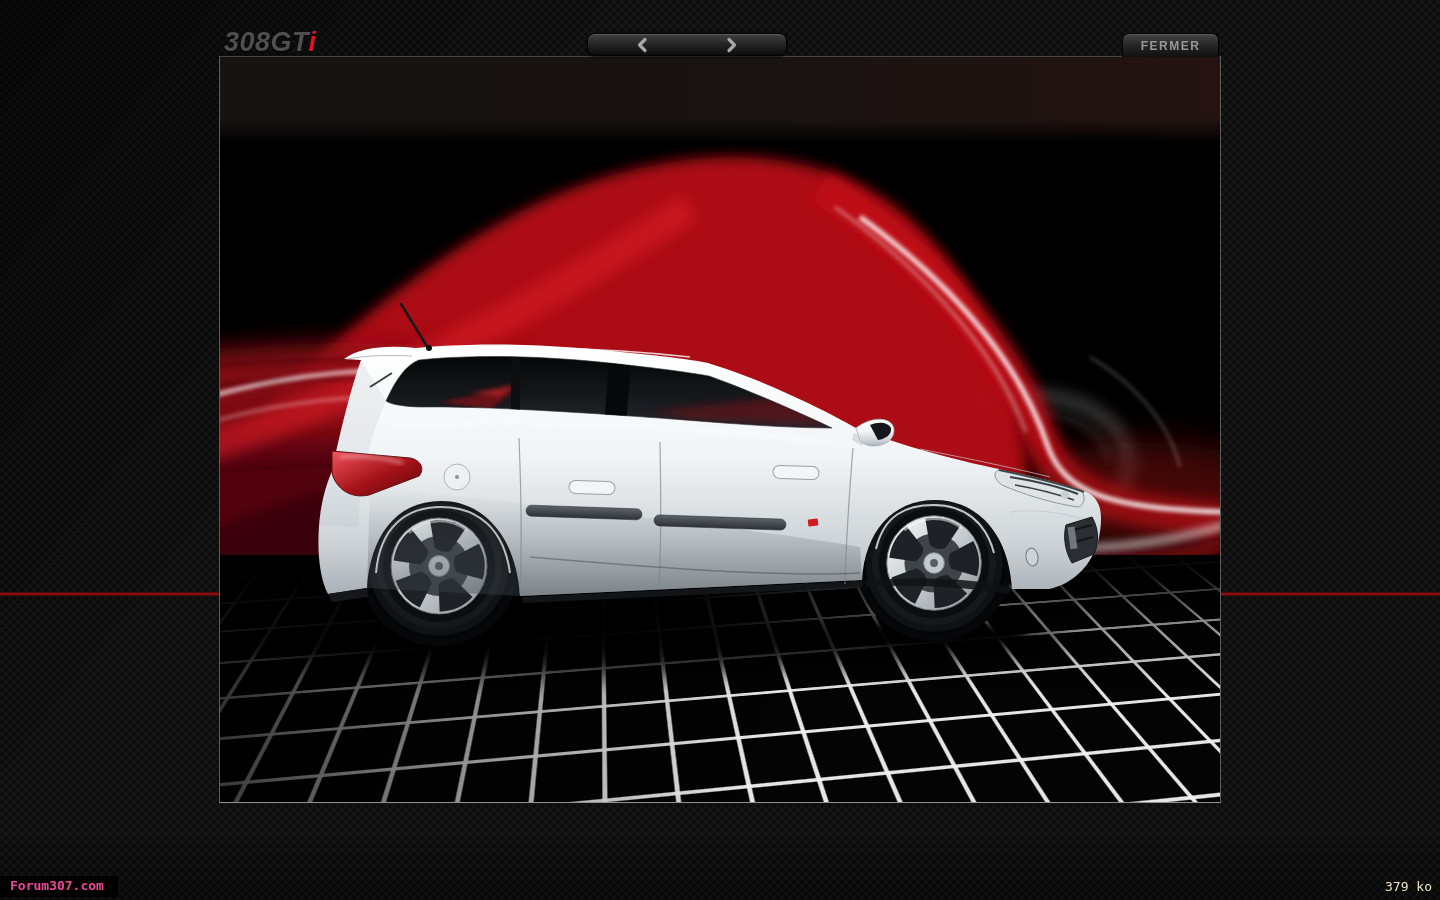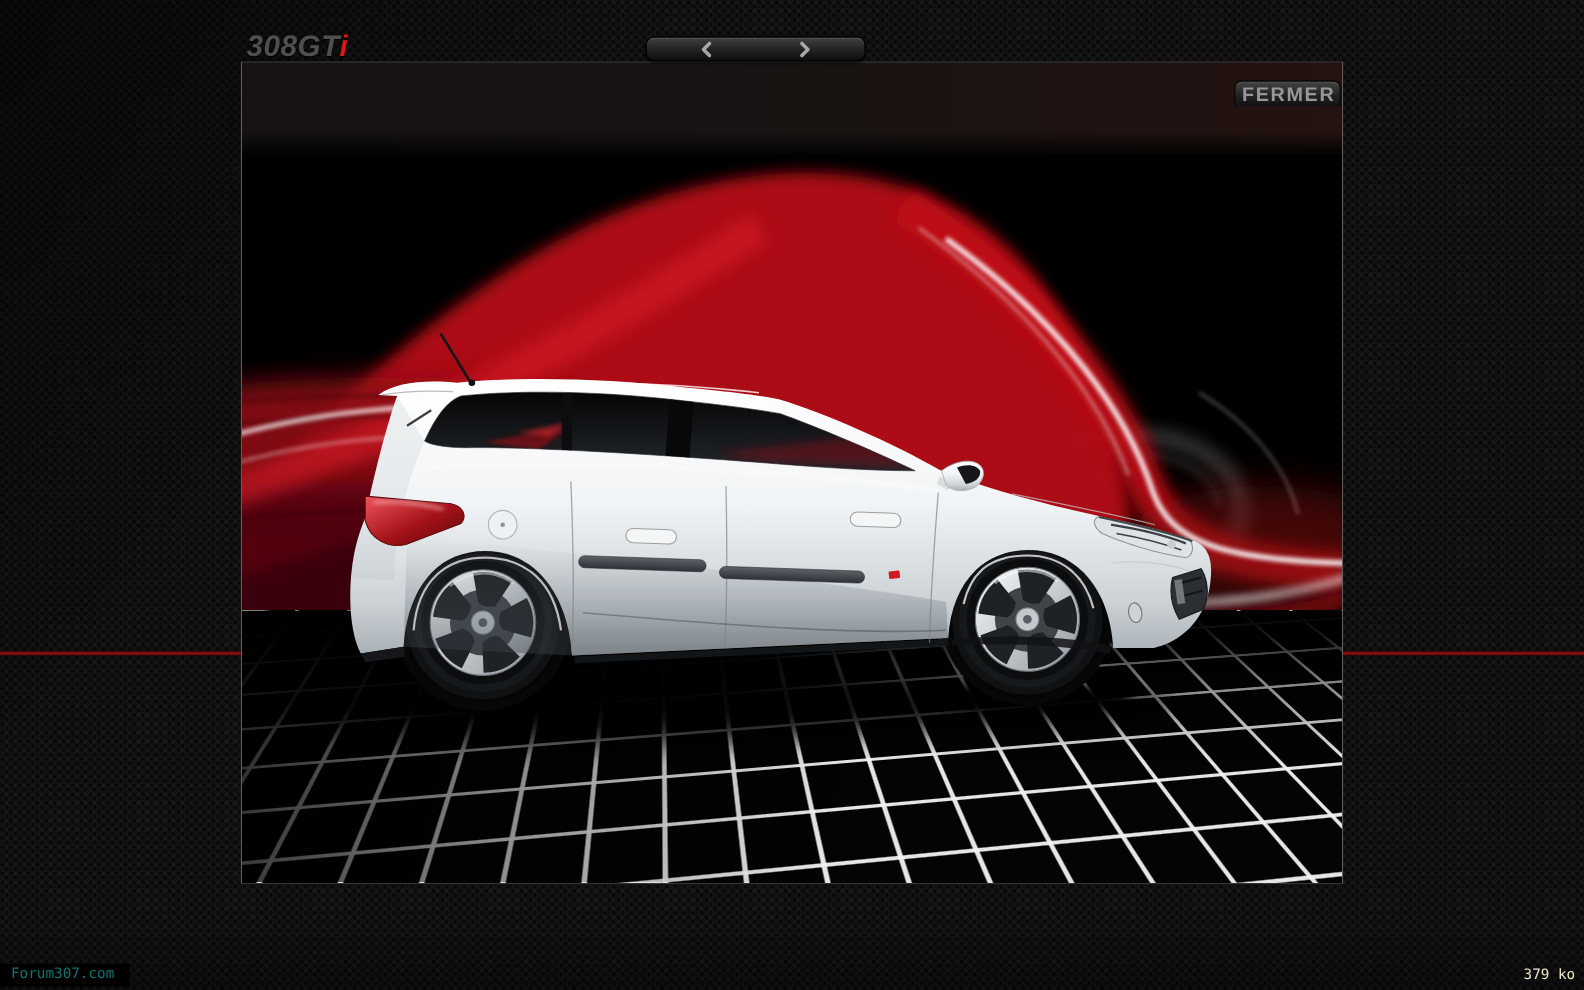--- a/index.html
+++ b/index.html
@@ -21,22 +21,22 @@
   .nav-pill{position:absolute;left:587px;top:33px;width:200px;height:23px;
     border-radius:8px;border:1px solid #020202;box-sizing:border-box;
     background:linear-gradient(#424242,#262626 45%,#0d0d0d);
     box-shadow:inset 0 1px 0 rgba(255,255,255,.14), 0 1px 3px rgba(0,0,0,.8);
     display:flex;justify-content:space-between;align-items:center;padding:0 40px;}
   .nav-btn{background:none;border:none;padding:2px 8px;cursor:pointer;display:flex;align-items:center;}
   .close-btn{position:absolute;left:1122px;top:33px;width:97px;height:24px;box-sizing:border-box;
     border:1px solid #030303;border-bottom:none;border-radius:7px 7px 0 0;cursor:pointer;
     background:linear-gradient(#454545,#232323 55%,#101010);
     box-shadow:inset 0 1px 0 rgba(255,255,255,.12);
-    color:#979797;font-family:"Liberation Sans",sans-serif;font-weight:bold;font-size:18px;
-    letter-spacing:1.5px;text-align:center;line-height:20px;margin-top:40px;}
+    color:#979797;font-family:"Liberation Sans",sans-serif;font-weight:bold;font-size:12px;
+    letter-spacing:1.5px;text-align:center;line-height:20px;}
   
   .red-line{position:absolute;top:592px;height:4px;width:219px;
     background:linear-gradient(to bottom,#310505,#9c1111 45%,#8a0f0f 60%,#2c0404);}
   .red-line.left{left:0;} .red-line.right{left:1221px;}
   
   .photo{position:absolute;left:219px;top:56px;width:1000px;height:745px;background:#000;
     border:1px solid #5e5e5e;border-top-color:#474747;border-bottom-color:#919191;cursor:pointer;}
   .photo svg{position:absolute;left:0;top:0;width:1000px;height:745px;display:block;}
   
   .grid-wrap{position:absolute;left:0;top:498px;width:1000px;height:247px;overflow:hidden;}
@@ -46,22 +46,22 @@
       repeating-linear-gradient(to bottom, rgba(242,242,242,.95) 0 3px, transparent 3px 44px),
       repeating-linear-gradient(to right,  rgba(242,242,242,.95) 0 3px, transparent 3px 44px);
     transform-origin:1350px 0;
     transform:perspective(820px) rotateX(63deg) rotateZ(-7.5deg);}
   .grid-fade{position:absolute;inset:0;pointer-events:none;
     background:
       radial-gradient(ellipse 560px 150px at 310px 35px, rgba(0,0,0,.96) 28%, rgba(0,0,0,0) 72%),
       linear-gradient(105deg, rgba(0,0,0,.85) 0%, rgba(0,0,0,.35) 30%, rgba(0,0,0,0) 55%),
       linear-gradient(to bottom, #000 0px, rgba(0,0,0,.9) 22px, rgba(0,0,0,.45) 62px, rgba(0,0,0,0) 135px);}
   
-  .footer-left{position:absolute;left:0;top:876px;background:#000;color:#0f766e;
-    font-family:"DejaVu Sans Mono",monospace;font-size:13px;padding:2px 14px 4px 10px;}
+  .footer-left{position:absolute;left:0;top:876px;background:#000;color:#ec4899;
+    font-family:"DejaVu Sans Mono",monospace;font-size:13px;padding:2px 14px 4px 10px;font-weight:bold;}
   .footer-right{position:absolute;right:8px;top:879px;color:#ece5c8;
     font-family:"DejaVu Sans Mono",monospace;font-size:13px;}
 </style>
 </head>
 <body>
 
 <div class="page">
   <div class="vignette"></div>
 
   <div class="red-line left"></div>

